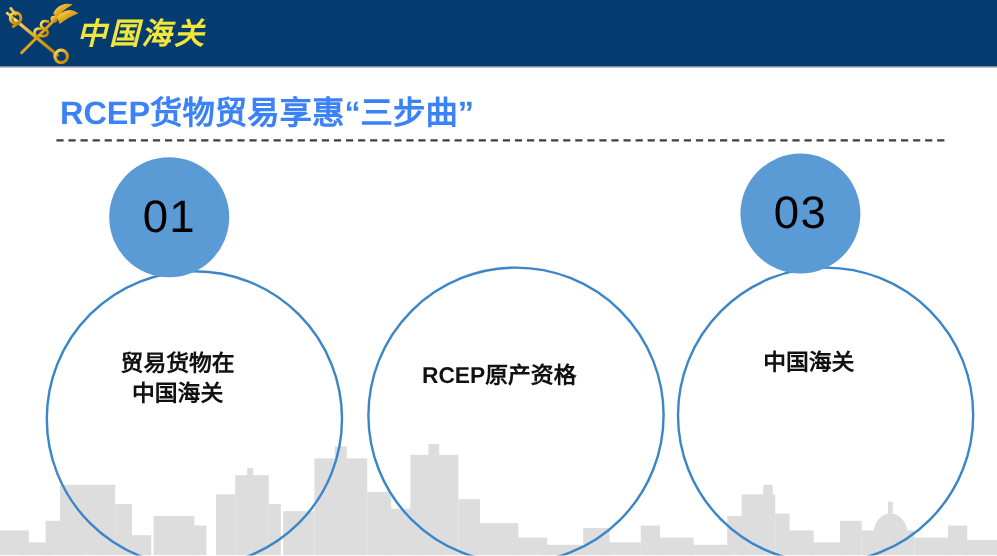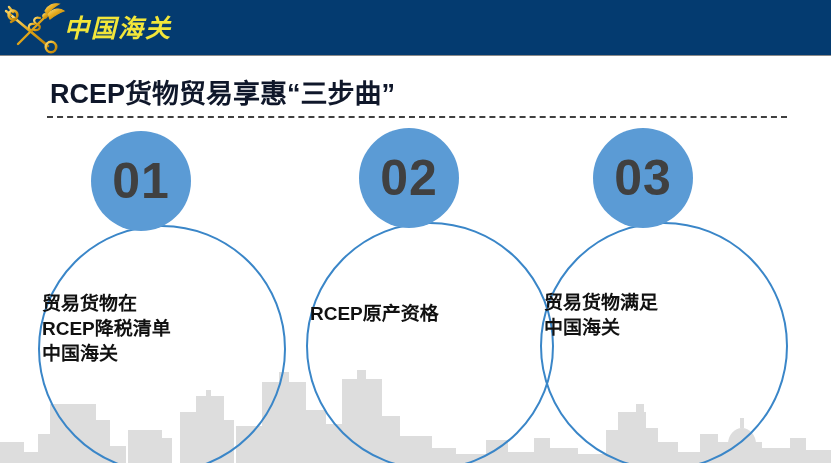--- a/index.html
+++ b/index.html
@@ -48,21 +48,21 @@
     white-space: nowrap;
   }
 
   
   .page-title {
     position: absolute;
     left: 50px;
     top: 72px;
     font-size: 27px;
     font-weight: bold;
-    color: #0f172a;
+    color: #3b82f6;
     letter-spacing: 0px;
     white-space: nowrap;
   }
   .title-rule {
     position: absolute;
     left: 47px;
     top: 116px;
     width: 740px;
     height: 0;
     border-top: 2px dashed #3f3f3f;
@@ -102,48 +102,48 @@
     background: transparent;
   }
   .step-badge {
     position: absolute;
     left: 53px;
     top: 0px;
     width: 100px;
     height: 100px;
     border-radius: 50%;
     background: #5B9BD5;
-    color: #404040;
-    font-size: 50px;
-    font-weight: bold;
+    color: #000000;
+    font-size: 38px;
+    font-weight: normal;
     display: flex;
     align-items: center;
     justify-content: center;
     letter-spacing: 1px;
   }
   .step-text {
     position: absolute;
     left: 4px;
     width: 212px;
     top: 165px;
-    text-align: left;
+    text-align: center;
     font-size: 19px;
     font-weight: bold;
     color: #111111;
     line-height: 25px;
   }
   .step-text span {
     display: block;
     white-space: nowrap;
   }
 
   
   #step-1 { left: 38px;  top: 131px; }
   #step-2 { left: 306px; top: 128px; }
-  #step-3 { left: 540px; top: 128px; }
+  #step-3 { left: 564px; top: 128px; }
 
   #step-1 .step-text { top: 160px; }
   #step-2 .step-text { top: 173px; }
   #step-3 .step-text { top: 162px; }
 </style>
 </head>
 <body>
 
 <div class="header-bar">
   <div class="logo-emblem">
@@ -231,35 +231,32 @@
 <div class="page-title">RCEP货物贸易享惠“三步曲”</div>
 <div class="title-rule"></div>
 
 <div class="steps-layer">
 
   <div class="step" id="step-1">
     <div class="step-ring"></div>
     <div class="step-badge">01</div>
     <div class="step-text">
       <span>贸易货物在</span>
-      <span>RCEP降税清单</span>
       <span>中国海关</span>
     </div>
   </div>
 
   <div class="step" id="step-2">
     <div class="step-ring"></div>
-    <div class="step-badge">02</div>
     <div class="step-text">
       <span>RCEP原产资格</span>
     </div>
   </div>
 
   <div class="step" id="step-3">
     <div class="step-ring"></div>
     <div class="step-badge">03</div>
     <div class="step-text">
-      <span>贸易货物满足</span>
       <span>中国海关</span>
     </div>
   </div>
 
 </div>
 
 </body></html>

